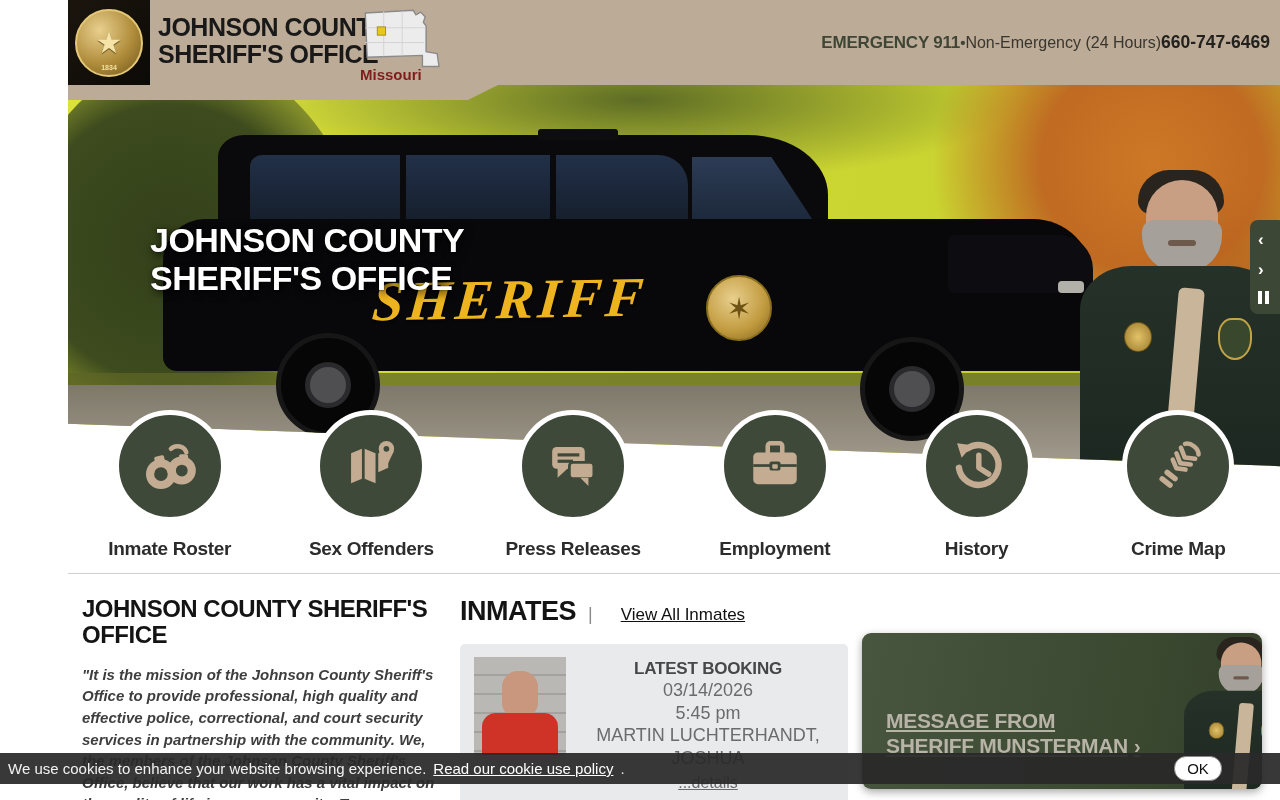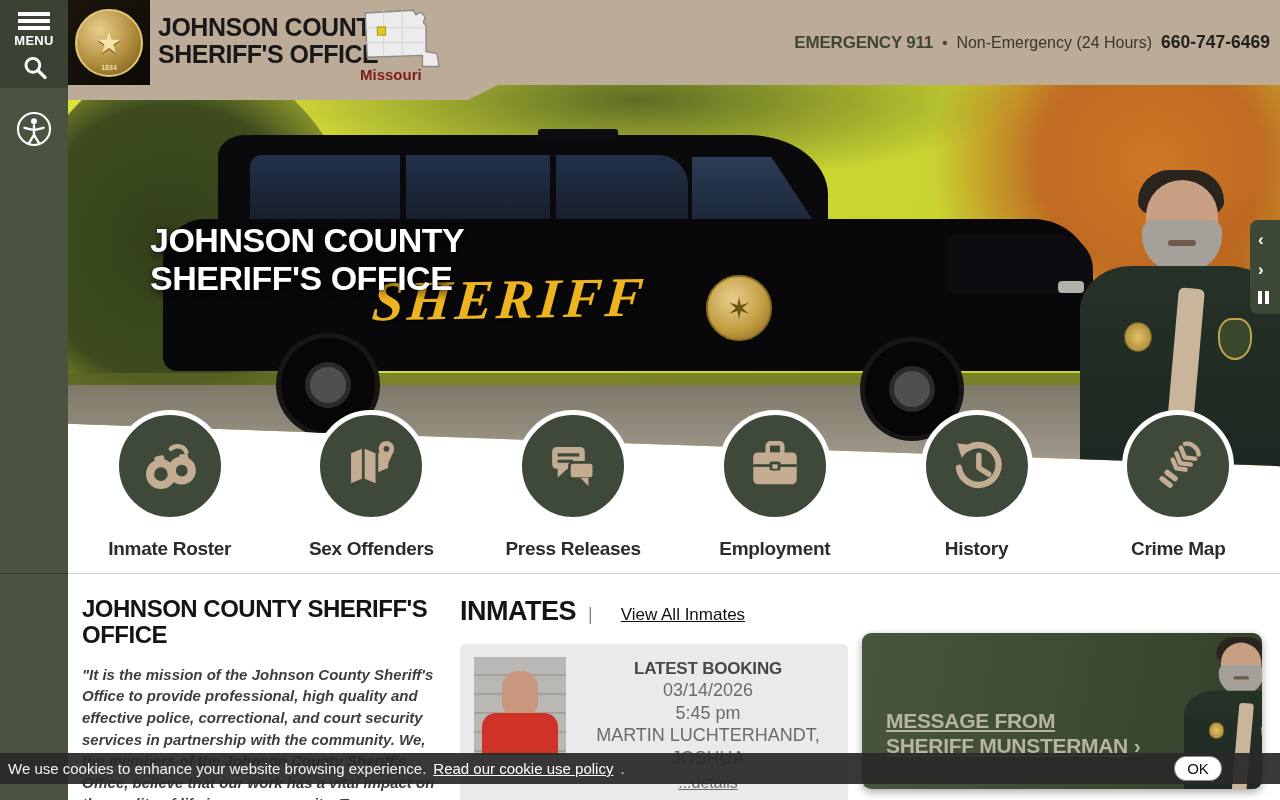--- a/index.html
+++ b/index.html
@@ -20,21 +20,21 @@
   .header{position:absolute;left:68px;top:0;right:0;height:85px;background:#bcab97;z-index:5;}
   .header-tab{position:absolute;left:68px;top:85px;width:430px;height:15px;background:#bcab97;z-index:5;
     clip-path:polygon(0 0,100% 0,93% 100%,0 100%);}
   .logo-box{position:absolute;left:0;top:0;width:82px;height:85px;background:linear-gradient(135deg,#1b150d,#0c0a07);display:flex;align-items:center;justify-content:center;cursor:pointer;}
   .badge{position:relative;width:64px;height:64px;border-radius:50%;background:radial-gradient(circle at 35% 30%,#e8cf8d,#b08d3c 55%,#6e5418);border:2px solid #e4c877;display:flex;align-items:center;justify-content:center;}
   .badge-star{color:#f5e3a8;font-size:30px;line-height:1;text-shadow:0 1px 1px #5a4210;}
   .badge-year{position:absolute;bottom:4px;width:100%;text-align:center;font-size:7px;font-weight:bold;color:#f3e0a0;}
   .site-title{position:absolute;left:90px;top:14px;font-weight:800;font-size:25px;line-height:1.06;color:#191919;letter-spacing:-.5px;}
   .mo-map{position:absolute;left:288px;top:2px;}
   .mo-label{position:absolute;left:292px;top:66px;font-weight:bold;font-size:15px;color:#7f1d1d;}
-  .contact{position:absolute;right:10px;top:0;height:85px;display:flex;align-items:center;gap:9px;}
+  .contact{position:absolute;right:10px;top:0;height:85px;display:flex;align-items:center;}
   .emg{font-weight:800;font-size:17px;color:#3f4636;letter-spacing:-.2px;}
   .dot{color:#3f4636;font-size:15px;font-weight:bold;}
   .nonemg{font-size:16px;color:#38362e;}
   .phone{font-weight:800;font-size:17.5px;color:#22211e;cursor:pointer;}
 
   
   .hero{position:absolute;left:68px;top:85px;right:0;height:385px;z-index:1;overflow:hidden;
     background:linear-gradient(100deg,#dce23c 0%,#cdd733 55%,#c3ce2c 100%);
     clip-path:polygon(0 0,100% 0,100% 99%,0 88%);}
   .blob{position:absolute;border-radius:50%;}
@@ -135,44 +135,20 @@
     <div class="mo-label">Missouri</div>
     <div class="contact">
       <span class="emg">EMERGENCY 911</span>
       <span class="dot">•</span>
       <span class="nonemg">Non-Emergency (24 Hours)</span>
       <span class="phone">660-747-6469</span>
     </div>
   </div>
   <div class="header-tab"></div>
 
-  <div class="sidebar">
-    <div class="sidebar-top">
-      <div class="menu-btn">
-        <div class="bar"></div>
-        <div class="bar"></div>
-        <div class="bar"></div>
-        <div class="menu-label">MENU</div>
-      </div>
-      <div class="search-btn">
-        <svg width="30" height="30" viewBox="0 0 52 52">
-          <circle cx="24" cy="23" r="12" fill="none" stroke="#fff" stroke-width="5"></circle>
-          <line x1="33" y1="32" x2="45" y2="44" stroke="#fff" stroke-width="6" stroke-linecap="round"></line>
-        </svg>
-      </div>
-    </div>
-    <div class="access-btn">
-      <svg width="38" height="38" viewBox="0 0 64 64">
-        <circle cx="32" cy="32" r="27" fill="none" stroke="#fff" stroke-width="3.5"></circle>
-        <circle cx="32" cy="19" r="5" fill="#fff"></circle>
-        <path d="M32 26 L32 42 M32 42 L24 55 M32 42 L40 55 M16 30 L32 34 L48 30" fill="none" stroke="#fff" stroke-width="4" stroke-linecap="round" stroke-linejoin="round"></path>
-      </svg>
-    </div>
-    <div class="sidebar-divider"></div>
-  </div>
 
   <div class="hero">
     <div class="blob bl1"></div>
     <div class="blob bl2"></div>
     <div class="blob bl3"></div>
     <div class="blob bl4"></div>
     <div class="grassline"></div>
     <div class="road"></div>
 
     <div class="suv-roof"></div>

